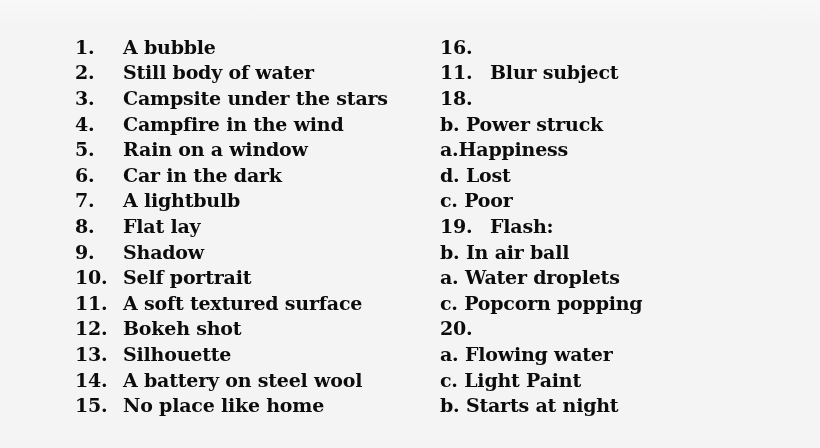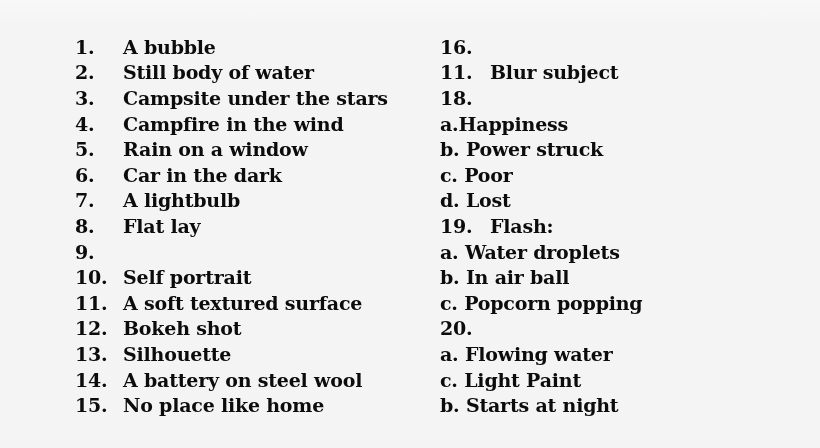--- a/index.html
+++ b/index.html
@@ -73,20 +73,21 @@
       <div class="row">
         <span class="num">7.</span>
         <span class="label">A lightbulb</span>
       </div>
       <div class="row">
         <span class="num">8.</span>
         <span class="label">Flat lay</span>
       </div>
       <div class="row">
         <span class="num">9.</span>
+        <span class="label">Shadow</span>
       </div>
       <div class="row">
         <span class="num">10.</span>
         <span class="label">Self portrait</span>
       </div>
       <div class="row">
         <span class="num">11.</span>
         <span class="label">A soft textured surface</span>
       </div>
       <div class="row">
@@ -111,40 +112,40 @@
         <span class="num">16.</span>
       </div>
       <div class="row">
         <span class="num">11.</span>
         <span class="label">Blur subject</span>
       </div>
       <div class="row">
         <span class="num">18.</span>
       </div>
       <div class="row sub">
+        <span class="label">b. Power struck</span>
+      </div>
+      <div class="row sub">
         <span class="label">a.Happiness</span>
       </div>
       <div class="row sub">
-        <span class="label">b. Power struck</span>
+        <span class="label">d. Lost</span>
       </div>
       <div class="row sub">
         <span class="label">c. Poor</span>
-      </div>
-      <div class="row sub">
-        <span class="label">d. Lost</span>
       </div>
       <div class="row">
         <span class="num">19.</span>
         <span class="label">Flash:</span>
       </div>
       <div class="row sub">
-        <span class="label">a. Water droplets</span>
+        <span class="label">b. In air ball</span>
       </div>
       <div class="row sub">
-        <span class="label">b. In air ball</span>
+        <span class="label">a. Water droplets</span>
       </div>
       <div class="row sub">
         <span class="label">c. Popcorn popping</span>
       </div>
       <div class="row">
         <span class="num">20.</span>
       </div>
       <div class="row sub">
         <span class="label">a. Flowing water</span>
       </div>

